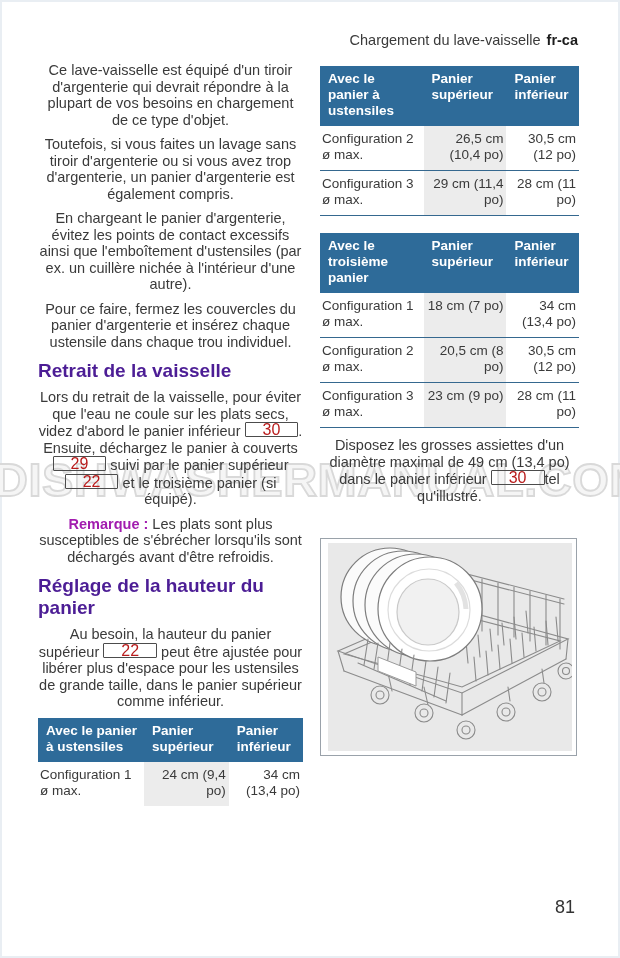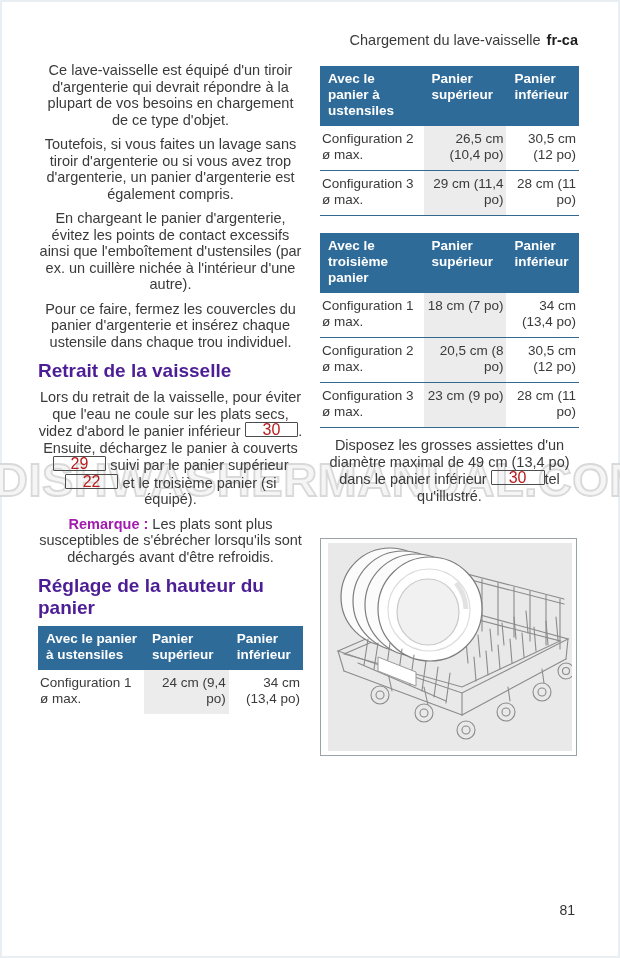--- a/index.html
+++ b/index.html
@@ -46,21 +46,21 @@
   .tbl-2{margin-bottom:9px;}
   .tbl-3{margin-top:4px;}
 
   .figure-box{
     margin-top:34px;width:257px;height:218px;box-sizing:border-box;
     border:1px solid #9aa2aa;background:#ffffff;padding:4px 4px 4px 7px;
   }
   .figure-inner{width:100%;height:100%;background:#e9e9e9;}
   .figure-inner svg{display:block;width:100%;height:100%;}
 
-  .page-number{position:absolute;right:45px;bottom:40px;font-size:14px;color:#333;z-index:2;}
+  .page-number{position:absolute;right:45px;bottom:40px;font-size:18px;color:#333;z-index:2;}
 </style>
 </head>
 <body>
 
 <div class="page">
 
   <div class="watermark">DISHWASHERMANUAL.COM</div>
 
   <div class="page-header">
     <span>Chargement du lave-vaisselle</span><span class="lang-tag">fr-ca</span>
@@ -73,20 +73,21 @@
     <p>Pour ce faire, fermez les couvercles du panier d'argenterie et insérez chaque ustensile dans chaque trou individuel.</p>
 
     <h2>Retrait de la vaisselle</h2>
 
     <p><span>Lors du retrait de la vaisselle, pour éviter que l'eau ne coule sur les plats secs, videz d'abord le panier inférieur </span><span class="refbox">30</span><span>. Ensuite, déchargez le panier à couverts </span><span class="refbox">29</span><span> suivi par le panier supérieur </span><span class="refbox">22</span><span> et le troisième panier (si équipé).</span></p>
 
     <p><span class="note-label">Remarque :</span><span> Les plats sont plus susceptibles de s'ébrécher lorsqu'ils sont déchargés avant d'être refroidis.</span></p>
 
     <h2>Réglage de la hauteur du panier</h2>
 
+    <p><span>Au besoin, la hauteur du panier supérieur </span><span class="refbox">22</span><span> peut être ajustée pour libérer plus d'espace pour les ustensiles de grande taille, dans le panier supérieur comme inférieur.</span></p>
 
     <table class="tbl-3">
       <colgroup>
           <col class="c1">
           <col class="c2">
           <col class="c3">
         </colgroup>
       <thead>
         <tr>
           <th>Avec le panier à ustensiles</th>

